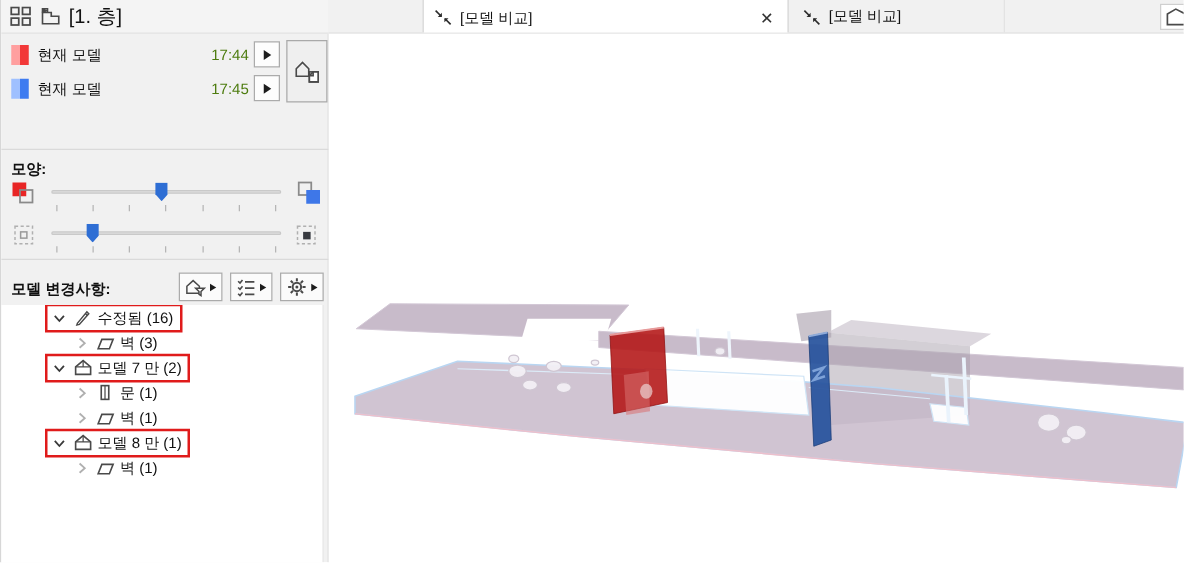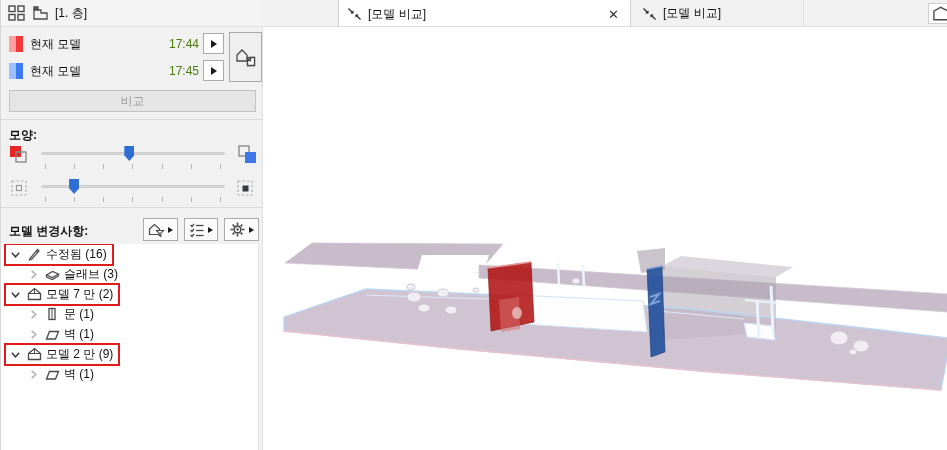--- a/index.html
+++ b/index.html
@@ -3,21 +3,21 @@
 <meta charset="utf-8">
 <style>
   * { box-sizing: border-box; margin: 0; padding: 0; }
   html,body { background:#fff; }
   body { font-family: "Liberation Sans", "DejaVu Sans", sans-serif; font-size:12px; color:#1a1a1a; }
   .app { position:relative; width:947px; height:450px; background:#fff; overflow:hidden; border-left:1px solid #d7d7d7; }
 
   
   .sidebar { position:absolute; left:0; top:0; width:262px; height:450px; background:#f1f1f1; border-right:1px solid #e0e0e0; }
   .nav-header { position:absolute; left:0; top:0; width:262px; height:27px; background:#f4f4f4; border-bottom:1px solid #e2e2e2; display:flex; align-items:center; padding-left:7px; gap:6px; }
-  .nav-header .txt { font-size:12px; color:#111; }
+  .nav-header .txt { font-size:16px; color:#111; }
   .iconbox { display:inline-flex; align-items:center; justify-content:center; }
 
   .model-rows { position:absolute; left:0; top:31px; width:256px; height:53px; }
   .model-row { position:absolute; left:8px; width:190px; height:22px; display:flex; align-items:center; }
   .model-row.r1 { top:2px; } .model-row.r2 { top:29px; }
   .swatch { width:14px; height:16px; margin-right:7px; flex:none; }
   .mname { flex:1; color:#111; }
   .mtime { width:36px; text-align:right; color:#4d7c0f; }
   .row-arrow { position:absolute; left:202px; width:21px; height:21px; background:#fdfdfd; border:1px solid #ababab; display:flex; align-items:center; justify-content:center; cursor:pointer; }
   .row-arrow.r1 { top:2px; } .row-arrow.r2 { top:29px; }
@@ -40,21 +40,21 @@
   .track { position:absolute; left:0; right:0; top:8px; height:3px; background:#dcdcdc; border:1px solid #c9c9c9; border-radius:2px; }
   .handle { position:absolute; top:2px; width:10px; height:15px; background:#2e6ed4; clip-path:polygon(0 0,100% 0,100% 62%,50% 100%,0 62%); }
   .ticks { position:absolute; left:4px; right:4px; top:20px; display:flex; justify-content:space-between; }
   .ticks span { width:1px; height:5px; background:#b5b5b5; }
 
   .changes-btns { position:absolute; top:218px; left:142px; display:flex; gap:6px; }
   .tool-btn { height:23px; background:#fbfbfb; border:1px solid #ababab; display:flex; align-items:center; padding:0 4px; gap:3px; cursor:pointer; }
   .tool-btn .tri { border-left-width:5px; border-top-width:3.5px; border-bottom-width:3.5px; }
 
   .tree { position:absolute; left:0; top:244px; width:258px; height:206px; background:#fff; border-right:1px solid #e4e4e4; overflow:hidden; }
-  .tree-row { display:flex; align-items:center; height:20px; cursor:default; }
+  .tree-row { display:flex; align-items:center; height:20px; cursor:default;margin-left:32px; }
   .tree-row.lvl0 { padding-left:3px; }
   .tree-row.lvl1 { padding-left:21px; }
   .row-box { display:inline-flex; align-items:center; gap:4px; padding:1px 5px 1px 2px; border:2px solid transparent; }
   .row-box.hl { border-color:#e01b1b; }
   .chev { width:14px; display:inline-flex; justify-content:center; }
   .ticon { width:16px; display:inline-flex; justify-content:center; }
   .tlabel { color:#111; white-space:nowrap; }
 
   
   .main { position:absolute; left:262px; top:0; width:685px; height:450px; }
@@ -122,21 +122,20 @@
             <path d="M3 10 L8 5 L13 10 L13 16 L3 16 Z"></path>
             <rect x="13.5" y="12.5" width="7" height="8" fill="#fff"></rect>
             <path d="M16.5 12.5 L20.5 12.5 L20.5 20.5 L13.5 20.5 L13.5 15.5 Z" fill="#fff"></path>
             <path d="M16.5 12.5 L16.5 15.5 L13.5 15.5"></path>
               </g>
             </svg>
         </span>
       </div>
     </div>
 
-    <div class="compare-btn">비교</div>
 
     <div class="hdiv d1"></div>
     <div class="sect-label lbl-appearance">모양:</div>
 
     <div class="slider-row sl1">
       <span class="slider-endicon iconbox">
         <svg width="22" height="22" viewBox="0 0 22 22">
           <rect x="1" y="2" width="11" height="11" fill="#e82525"></rect>
           <rect x="7" y="8" width="10" height="10" fill="none" stroke="#8a8a8a" stroke-width="1.4"></rect>
           </svg>
@@ -255,27 +254,24 @@
         </div>
         <div class="tree-row lvl1">
           <span class="row-box">
             <span class="chev">
               <svg width="11" height="11" viewBox="0 0 12 12">
                 <path d="M4 2 L8.5 6 L4 10" fill="none" stroke="#b0b0b0" stroke-width="1.6"></path>
               </svg>
             </span>
             <span class="ticon">
               <svg width="15" height="13" viewBox="0 0 15 13">
-                <g fill="none" stroke="#4a4a4a" stroke-width="1.2">
-                  <polygon points="1.5,7 7.5,3.5 13.5,6 7.5,9.5"></polygon>
-                  <path d="M1.5 7 L1.5 9 L7.5 11.5 L13.5 8 L13.5 6"></path>
-                </g>
-              </svg>
-            </span>
-            <span class="tlabel">슬래브 (3)</span>
+                <polygon points="1.5,11 4.5,3.5 13.5,3.5 10.5,11" fill="#fff" stroke="#4a4a4a" stroke-width="1.3"></polygon>
+              </svg>
+            </span>
+            <span class="tlabel">벽 (3)</span>
           </span>
         </div>
         <div class="tree-row lvl0">
           <span class="row-box hl" style="border-color: rgb(224, 27, 27);">
             <span class="chev">
               <svg width="11" height="11" viewBox="0 0 12 12">
                 <path d="M2 4 L6 8.5 L10 4" fill="none" stroke="#3a3a3a" stroke-width="1.6"></path>
               </svg>
             </span>
             <span class="ticon">
@@ -330,21 +326,21 @@
               </svg>
             </span>
             <span class="ticon">
               <svg width="15" height="14" viewBox="0 0 15 14">
                 <g fill="none" stroke="#4a4a4a" stroke-width="1.3">
                   <path d="M1.5 6.5 L7.5 1.5 L13.5 6.5 L13.5 12.5 L1.5 12.5 Z"></path>
                   <path d="M7.5 1.5 L7.5 6.5 M1.5 6.5 L13.5 6.5" stroke-width="1"></path>
                 </g>
               </svg>
             </span>
-            <span class="tlabel">모델 2 만 (9)</span>
+            <span class="tlabel">모델 8 만 (1)</span>
           </span>
         </div>
         <div class="tree-row lvl1">
           <span class="row-box">
             <span class="chev">
               <svg width="11" height="11" viewBox="0 0 12 12">
                 <path d="M4 2 L8.5 6 L4 10" fill="none" stroke="#b0b0b0" stroke-width="1.6"></path>
               </svg>
             </span>
             <span class="ticon">

